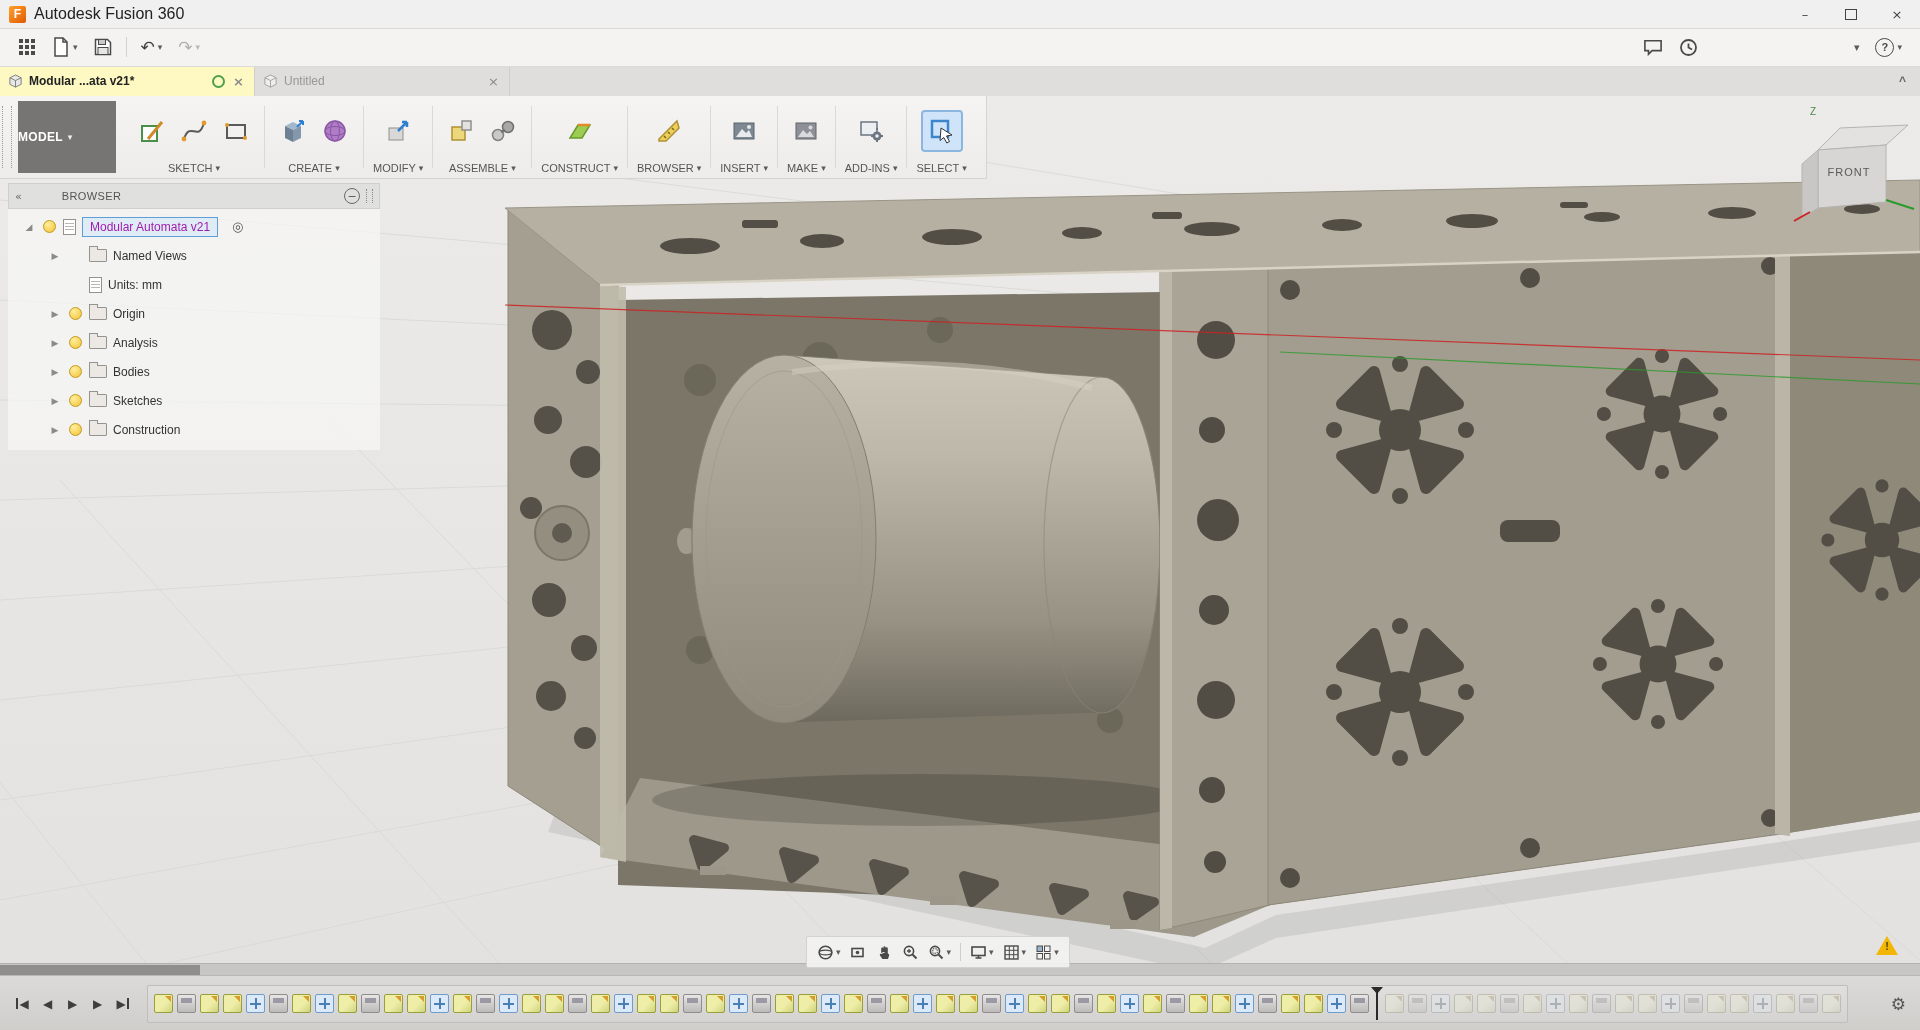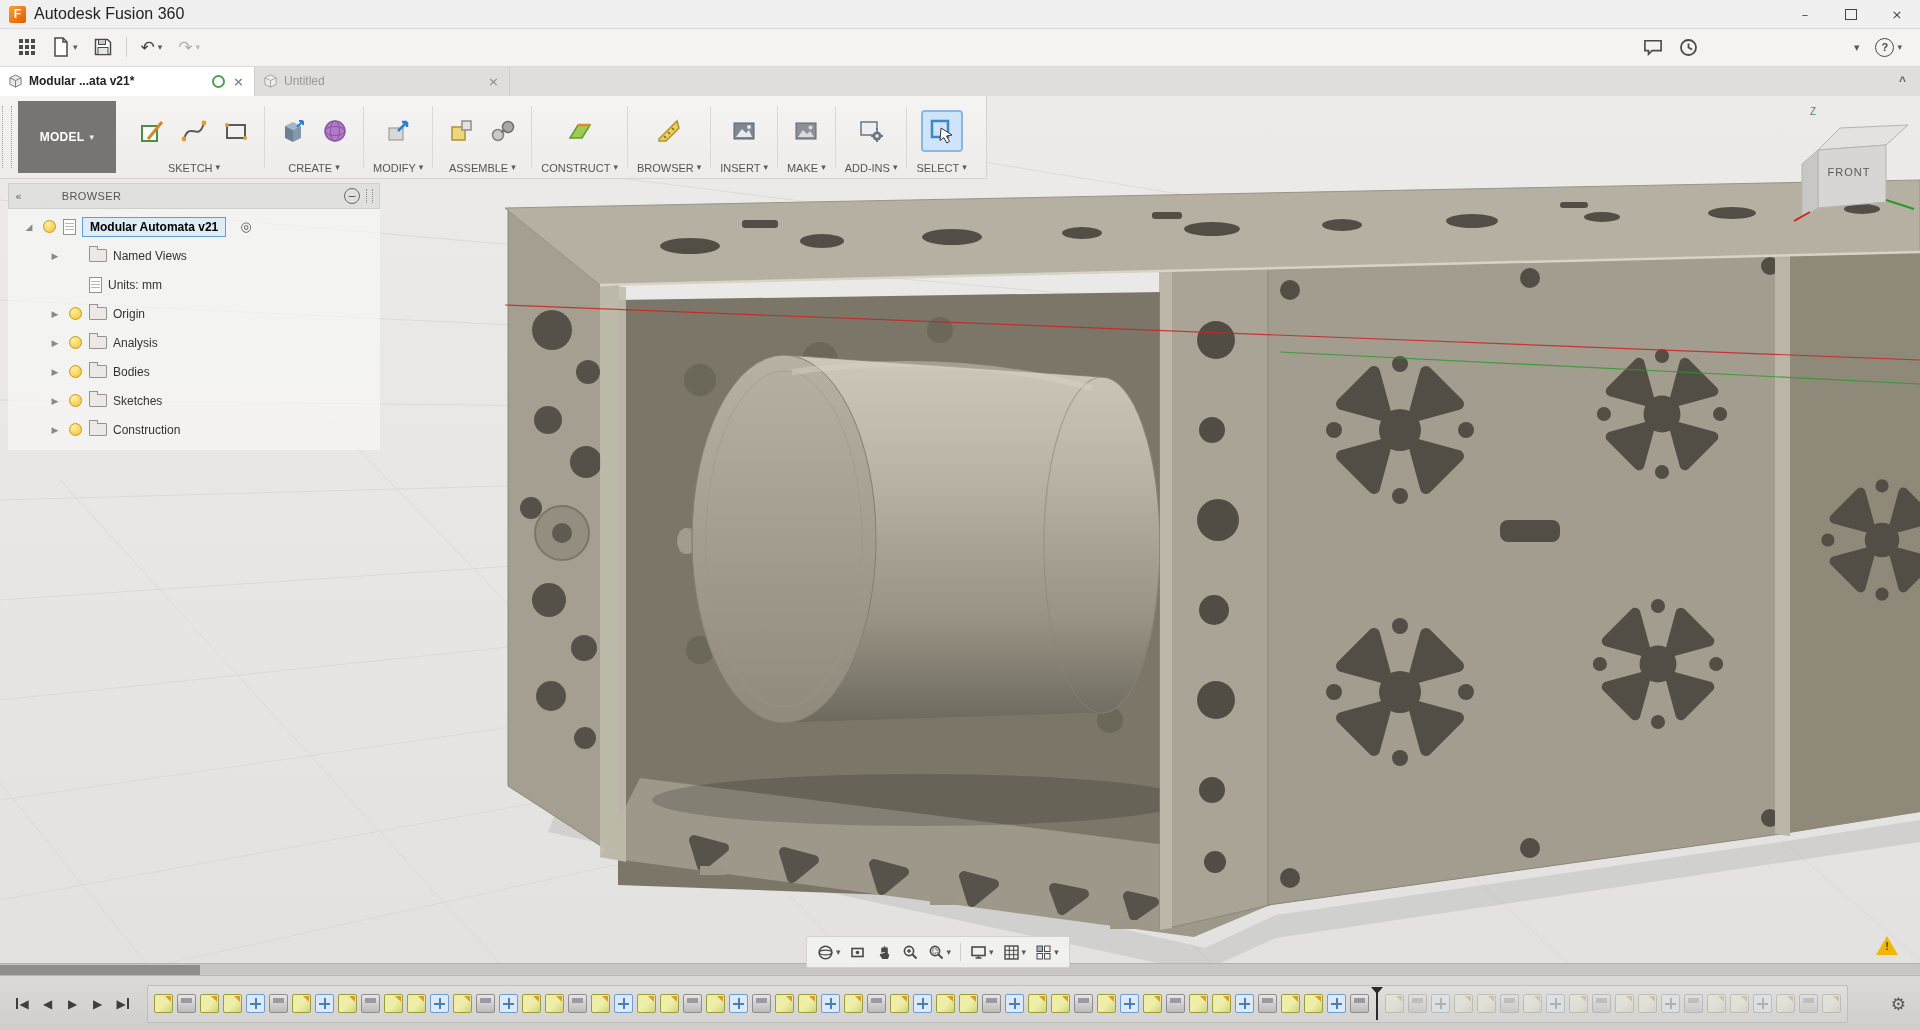--- a/index.html
+++ b/index.html
@@ -29,38 +29,38 @@
   .caret{font-size:9px;color:#5a5a5a;font-family:"DejaVu Sans",sans-serif;}
   .disabled{opacity:.38;}
   .qright{margin-left:auto;display:flex;align-items:center;}
   .helpcirc{width:17px;height:17px;border-radius:50%;border:1.5px solid #4a4a4a;color:#4a4a4a;
     display:flex;align-items:center;justify-content:center;font-size:11px;font-weight:bold;}
 
   
   .tabbar{position:absolute;left:0;top:66px;right:0;height:30px;background:#dfdedd;z-index:58;
     display:flex;align-items:stretch;}
   .doctab{width:238px;display:flex;align-items:center;gap:6px;padding:0 8px;border-right:1px solid #cfcecd;color:#979797;}
-  .doctab.active{background:#ffffff;color:#222;font-weight:bold;}
+  .doctab.active{background:#fef9c3;color:#222;font-weight:bold;}
   .greenring{width:9px;height:9px;border-radius:50%;border:2px solid #4ea04e;margin-left:auto;}
   .tabclose{color:#8a8a8a;font-size:13px;padding:0 2px;font-family:"DejaVu Sans",sans-serif;}
   .tabcollapse{margin-left:auto;align-self:center;padding:0 14px;color:#666;font-weight:bold;font-size:12px;}
 
   
   .ribbon{position:absolute;left:0;top:96px;height:82px;z-index:57;display:inline-flex;align-items:stretch;
     background:linear-gradient(#f5f4f3,#edecea);border-bottom:1px solid #d5d4d2;border-right:1px solid #d5d4d2;
     padding-right:10px;}
   .ribbon-grip{width:8px;margin:10px 2px;border-left:1px dotted #9a9a9a;border-right:1px dotted #9a9a9a;}
   .model-btn{width:98px;margin:5px 8px 5px 4px;background:#767573;color:#fff;display:flex;align-items:center;
-    justify-content:center;gap:5px;font-weight:bold;font-size:12px;letter-spacing:.3px;}
+    gap:5px;font-weight:bold;font-size:12px;letter-spacing:.3px;}
   .model-btn .caret{color:#eee;}
   .rgroup{display:flex;flex-direction:column;align-items:center;padding:5px 9px 4px;}
   .ricons{display:flex;gap:4px;flex:1;align-items:center;}
   .tile{width:38px;height:38px;display:flex;align-items:center;justify-content:center;border-radius:2px;}
   .tile.sel{background:#cfe4f8;outline:2px solid #8ab6e0;}
-  .rlabel{font-size:11px;color:#555;margin-top:2px;display:flex;align-items:flex-start;gap:3px;white-space:nowrap;}
+  .rlabel{font-size:11px;color:#555;margin-top:2px;display:flex;align-items:center;gap:3px;white-space:nowrap;}
   .rsep{width:1px;background:#dad9d7;margin:10px 0;}
 
   
   .browser{position:absolute;left:8px;top:183px;width:372px;z-index:40;}
   .bheader{height:24px;background:rgba(223,223,222,.93);border:1px solid #cfcfcd;display:flex;
     align-items:center;padding:0 6px;gap:6px;color:#555;}
   .bheader .btitle{font-size:11px;letter-spacing:.4px;margin-left:34px;}
   .circbtn{width:14px;height:14px;border-radius:50%;border:1.5px solid #6a6a6a;color:#555;display:flex;
     align-items:center;justify-content:center;font-size:11px;line-height:1;font-family:"DejaVu Sans",sans-serif;}
   .gripv{width:5px;height:14px;border-left:1px dotted #8a8a8a;border-right:1px dotted #8a8a8a;}
@@ -71,21 +71,21 @@
   .bulbwrap{width:15px;display:flex;justify-content:center;}
   .bulb{width:11px;height:11px;border-radius:50%;border:1px solid #c39a1d;
     background:radial-gradient(circle at 35% 30%,#ffef9e,#f3c233);}
   .folder{width:16px;height:11px;background:#ece9e4;border:1px solid #95938f;border-radius:1px;position:relative;flex:none;}
   .folder::before{content:"";position:absolute;top:-4px;left:-1px;width:7px;height:3px;background:#ece9e4;
     border:1px solid #95938f;border-bottom:none;}
   .page{width:11px;height:14px;background:#fff;border:1px solid #94928e;flex:none;}
   .page::before{content:"";display:block;margin:3px 1px 0;height:1px;background:#b9b7b3;
     box-shadow:0 3px 0 #b9b7b3,0 6px 0 #b9b7b3;}
   .blabel{color:#333;}
-  .rootbox{border:1.5px solid #5f9fd8;background:rgba(205,227,247,.55);padding:2px 7px;font-weight:bold;color:#000000;}
+  .rootbox{border:1.5px solid #5f9fd8;background:rgba(205,227,247,.55);padding:2px 7px;font-weight:normal;color:#a21caf;}
   .roottarget{margin-left:8px;color:#555;font-size:13px;}
 
   
   .comments{position:absolute;left:8px;top:931px;width:372px;height:26px;background:rgba(229,229,228,.93);
     border:1px solid #cfcfcd;display:flex;align-items:center;gap:8px;padding:0 8px;z-index:40;color:#555;}
   .comments .ctitle{font-size:11px;letter-spacing:.4px;}
   .spacer{flex:1;}
 
   
   .navbar{position:absolute;left:806px;top:936px;height:30px;background:rgba(242,242,241,.92);

